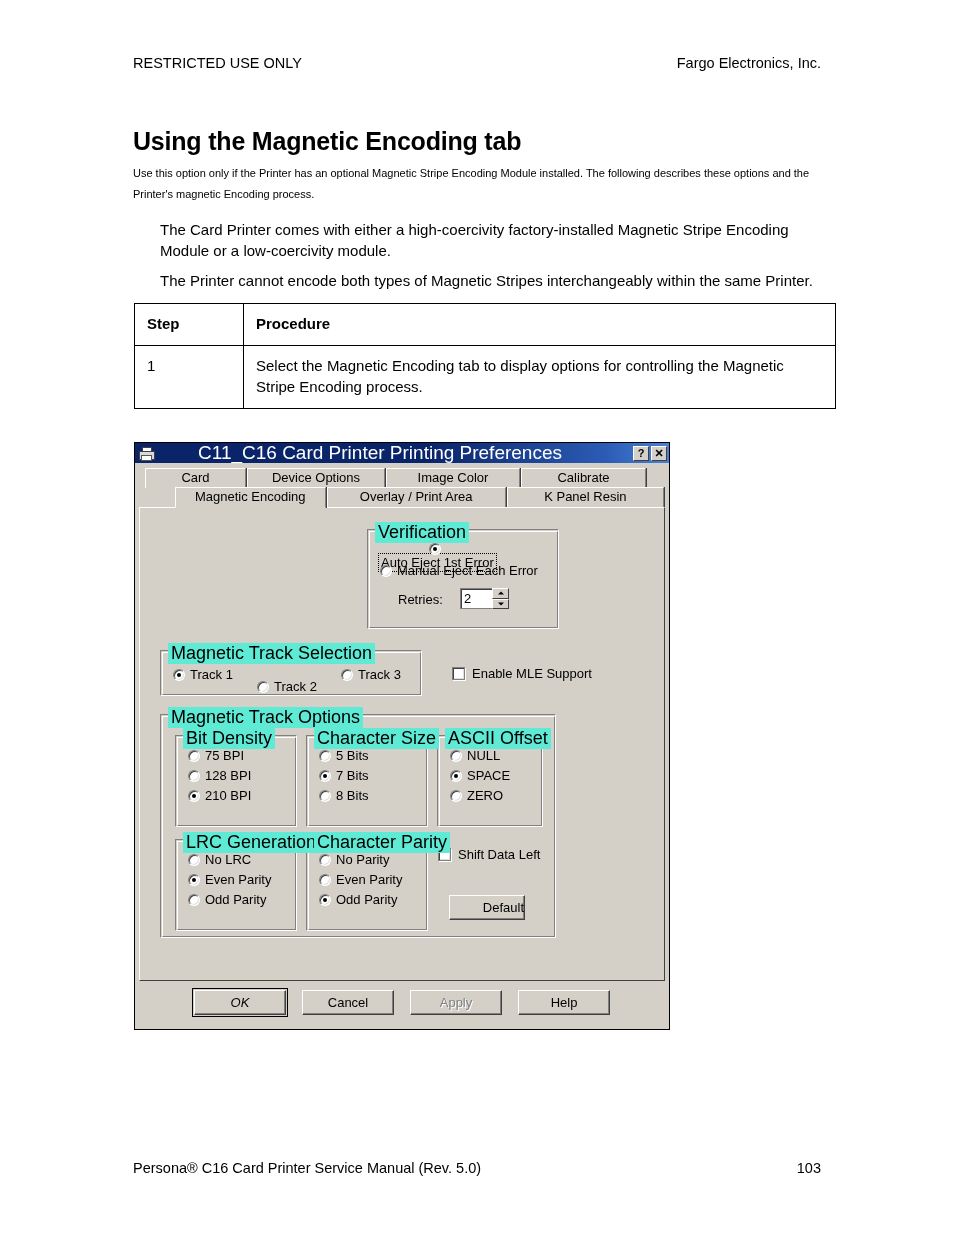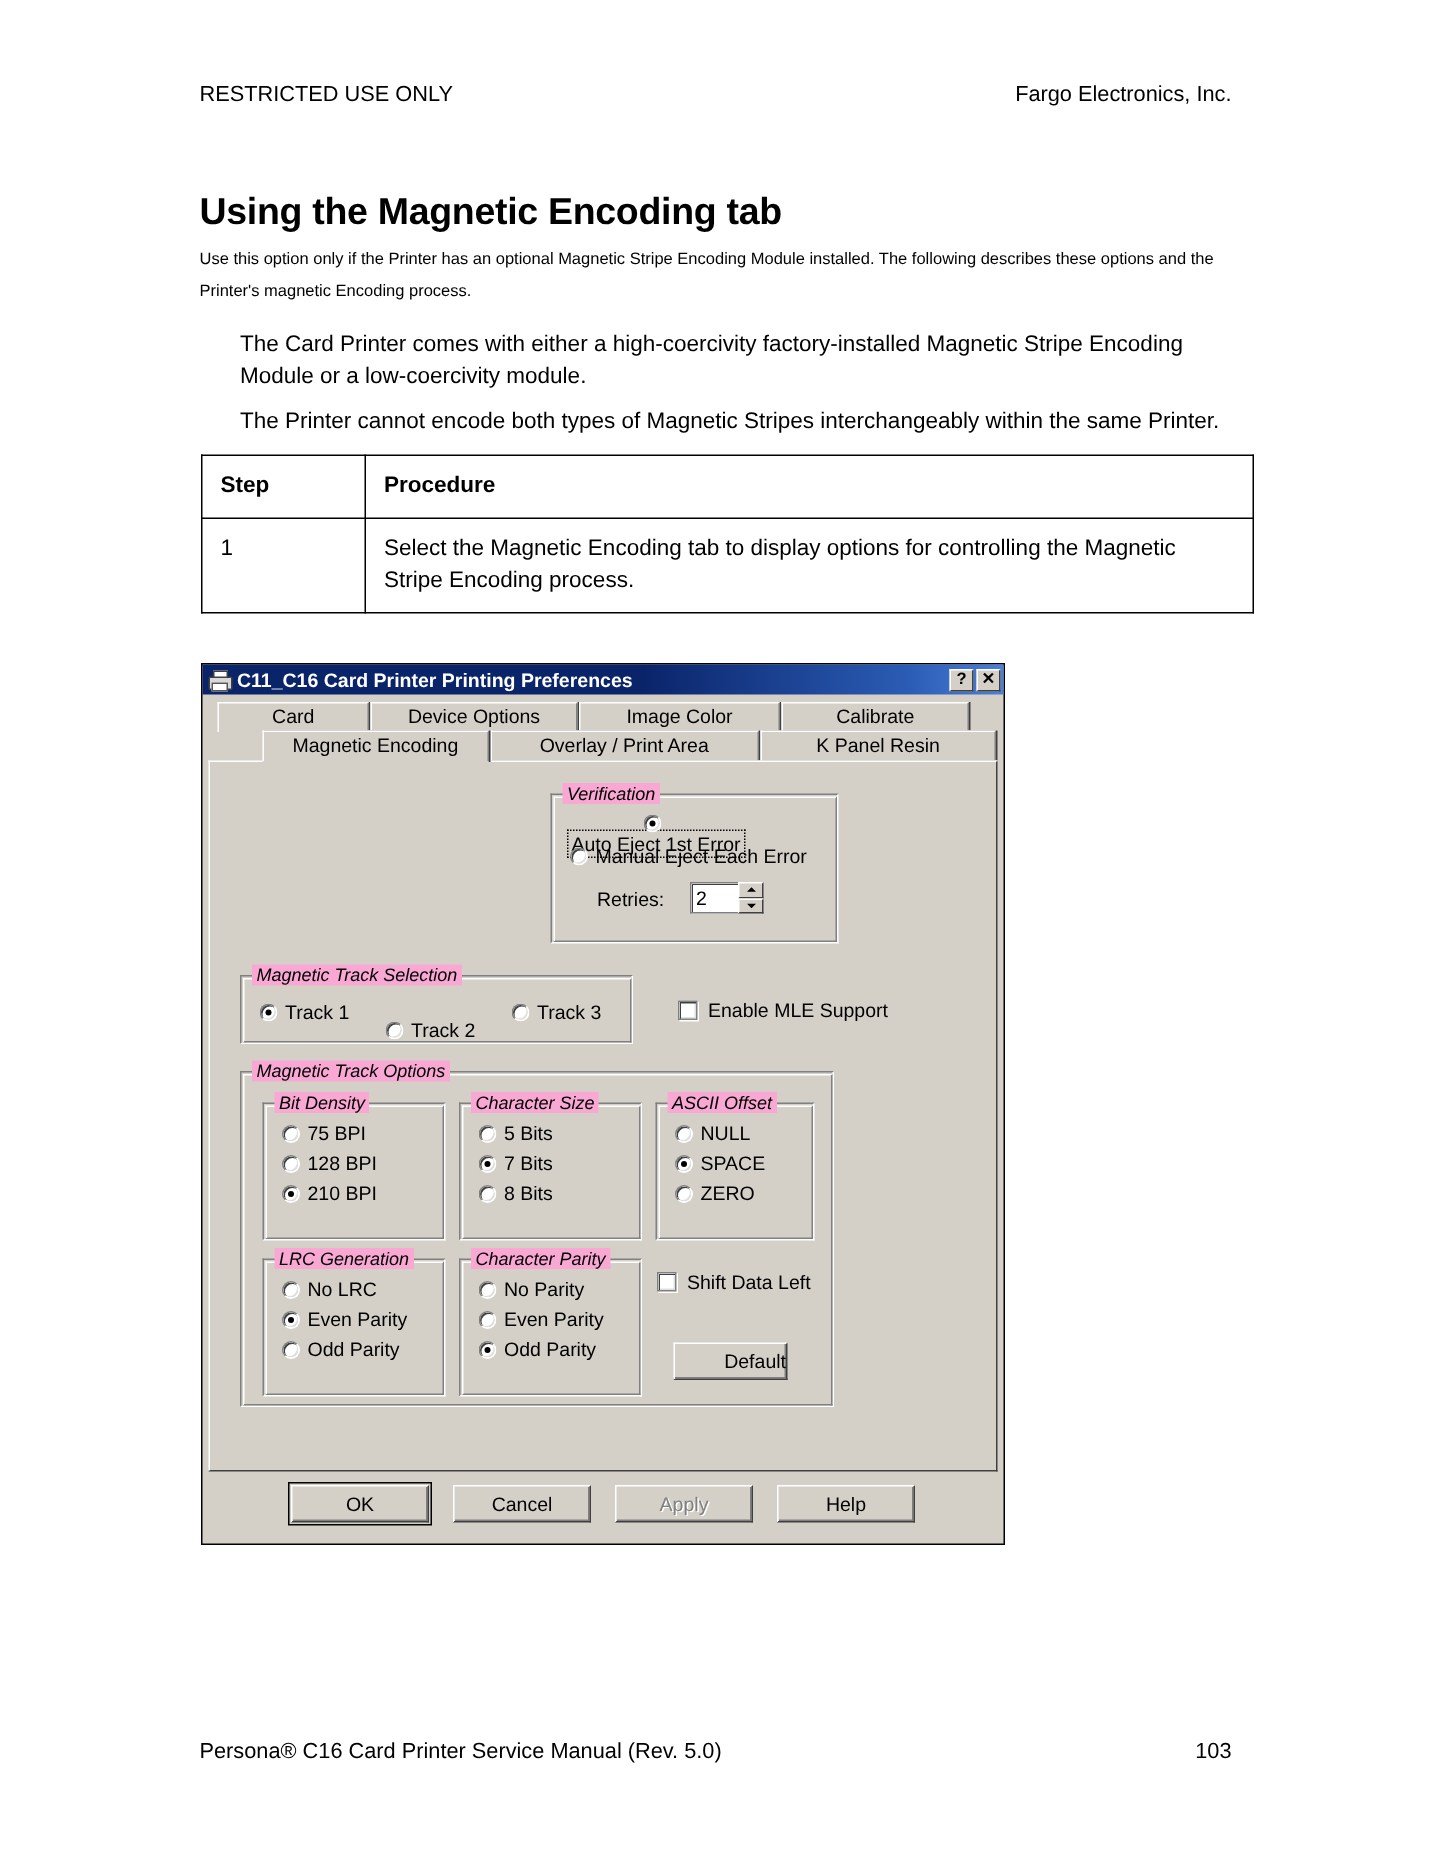--- a/index.html
+++ b/index.html
@@ -116,25 +116,26 @@
     border: 1px solid #404040;
   }
   .dlg-icon .printer-out {
     position: absolute; left: 3px; top: 9px;
     width: 9px; height: 4px;
     background: #ffffff;
     border: 1px solid #555555;
   }
   .dlg-title-text {
     color: #ffffff;
-    font-weight: bold;
-    font-size: 13px;
+    font-weight: normal;
+    font-size: 19px;
     flex: 1;
     white-space: nowrap;
     overflow: hidden;
+    margin-left: 40px;
   }
   .title-btns { display: flex; gap: 2px; }
   .title-btn {
     width: 16px; height: 15px;
     background: #d4d0c8;
     border-top: 1px solid #ffffff;
     border-left: 1px solid #ffffff;
     border-right: 1px solid #404040;
     border-bottom: 1px solid #404040;
     font-size: 11px;
@@ -204,26 +205,25 @@
     border-top: 1px solid #ffffff;
     border-left: 1px solid #ffffff;
     border-right: 1px solid #808080;
     border-bottom: 1px solid #808080;
     pointer-events: none;
   }
   .grp-title {
     position: absolute;
     top: -8px;
     left: 7px;
-    background: #f9a8d4;
+    background: #5eead4;
     padding: 0 3px;
-    font-size: 12px;
+    font-size: 18px;
     z-index: 3;
     white-space: nowrap;
-    font-style: italic;
   }
 
   
   .radio-row, .check-row {
     position: absolute;
     display: flex;
     align-items: center;
     white-space: nowrap;
     font-size: 13px;
   }
@@ -307,21 +307,21 @@
     border-left: 1px solid #ffffff;
     border-right: 1px solid #404040;
     border-bottom: 1px solid #404040;
     box-shadow: inset -1px -1px 0 #808080;
     font-size: 13px;
     text-align: center;
     box-sizing: border-box;
     color: #000000;
     font-family: "Liberation Sans", sans-serif;
   }
-  .btn.default-btn { outline: 1px solid #000000; outline-offset: 1px; }
+  .btn.default-btn { outline: 1px solid #000000; outline-offset: 1px; font-style: italic; }
   .btn.disabled { color: #808080; text-shadow: 1px 1px 0 #ffffff; }
 
   .btn-default-small {
     position: absolute;
     width: 76px; height: 25px;
     line-height: 23px;
     text-align: right;
   }
   .dlg-buttons {
     display: flex;

